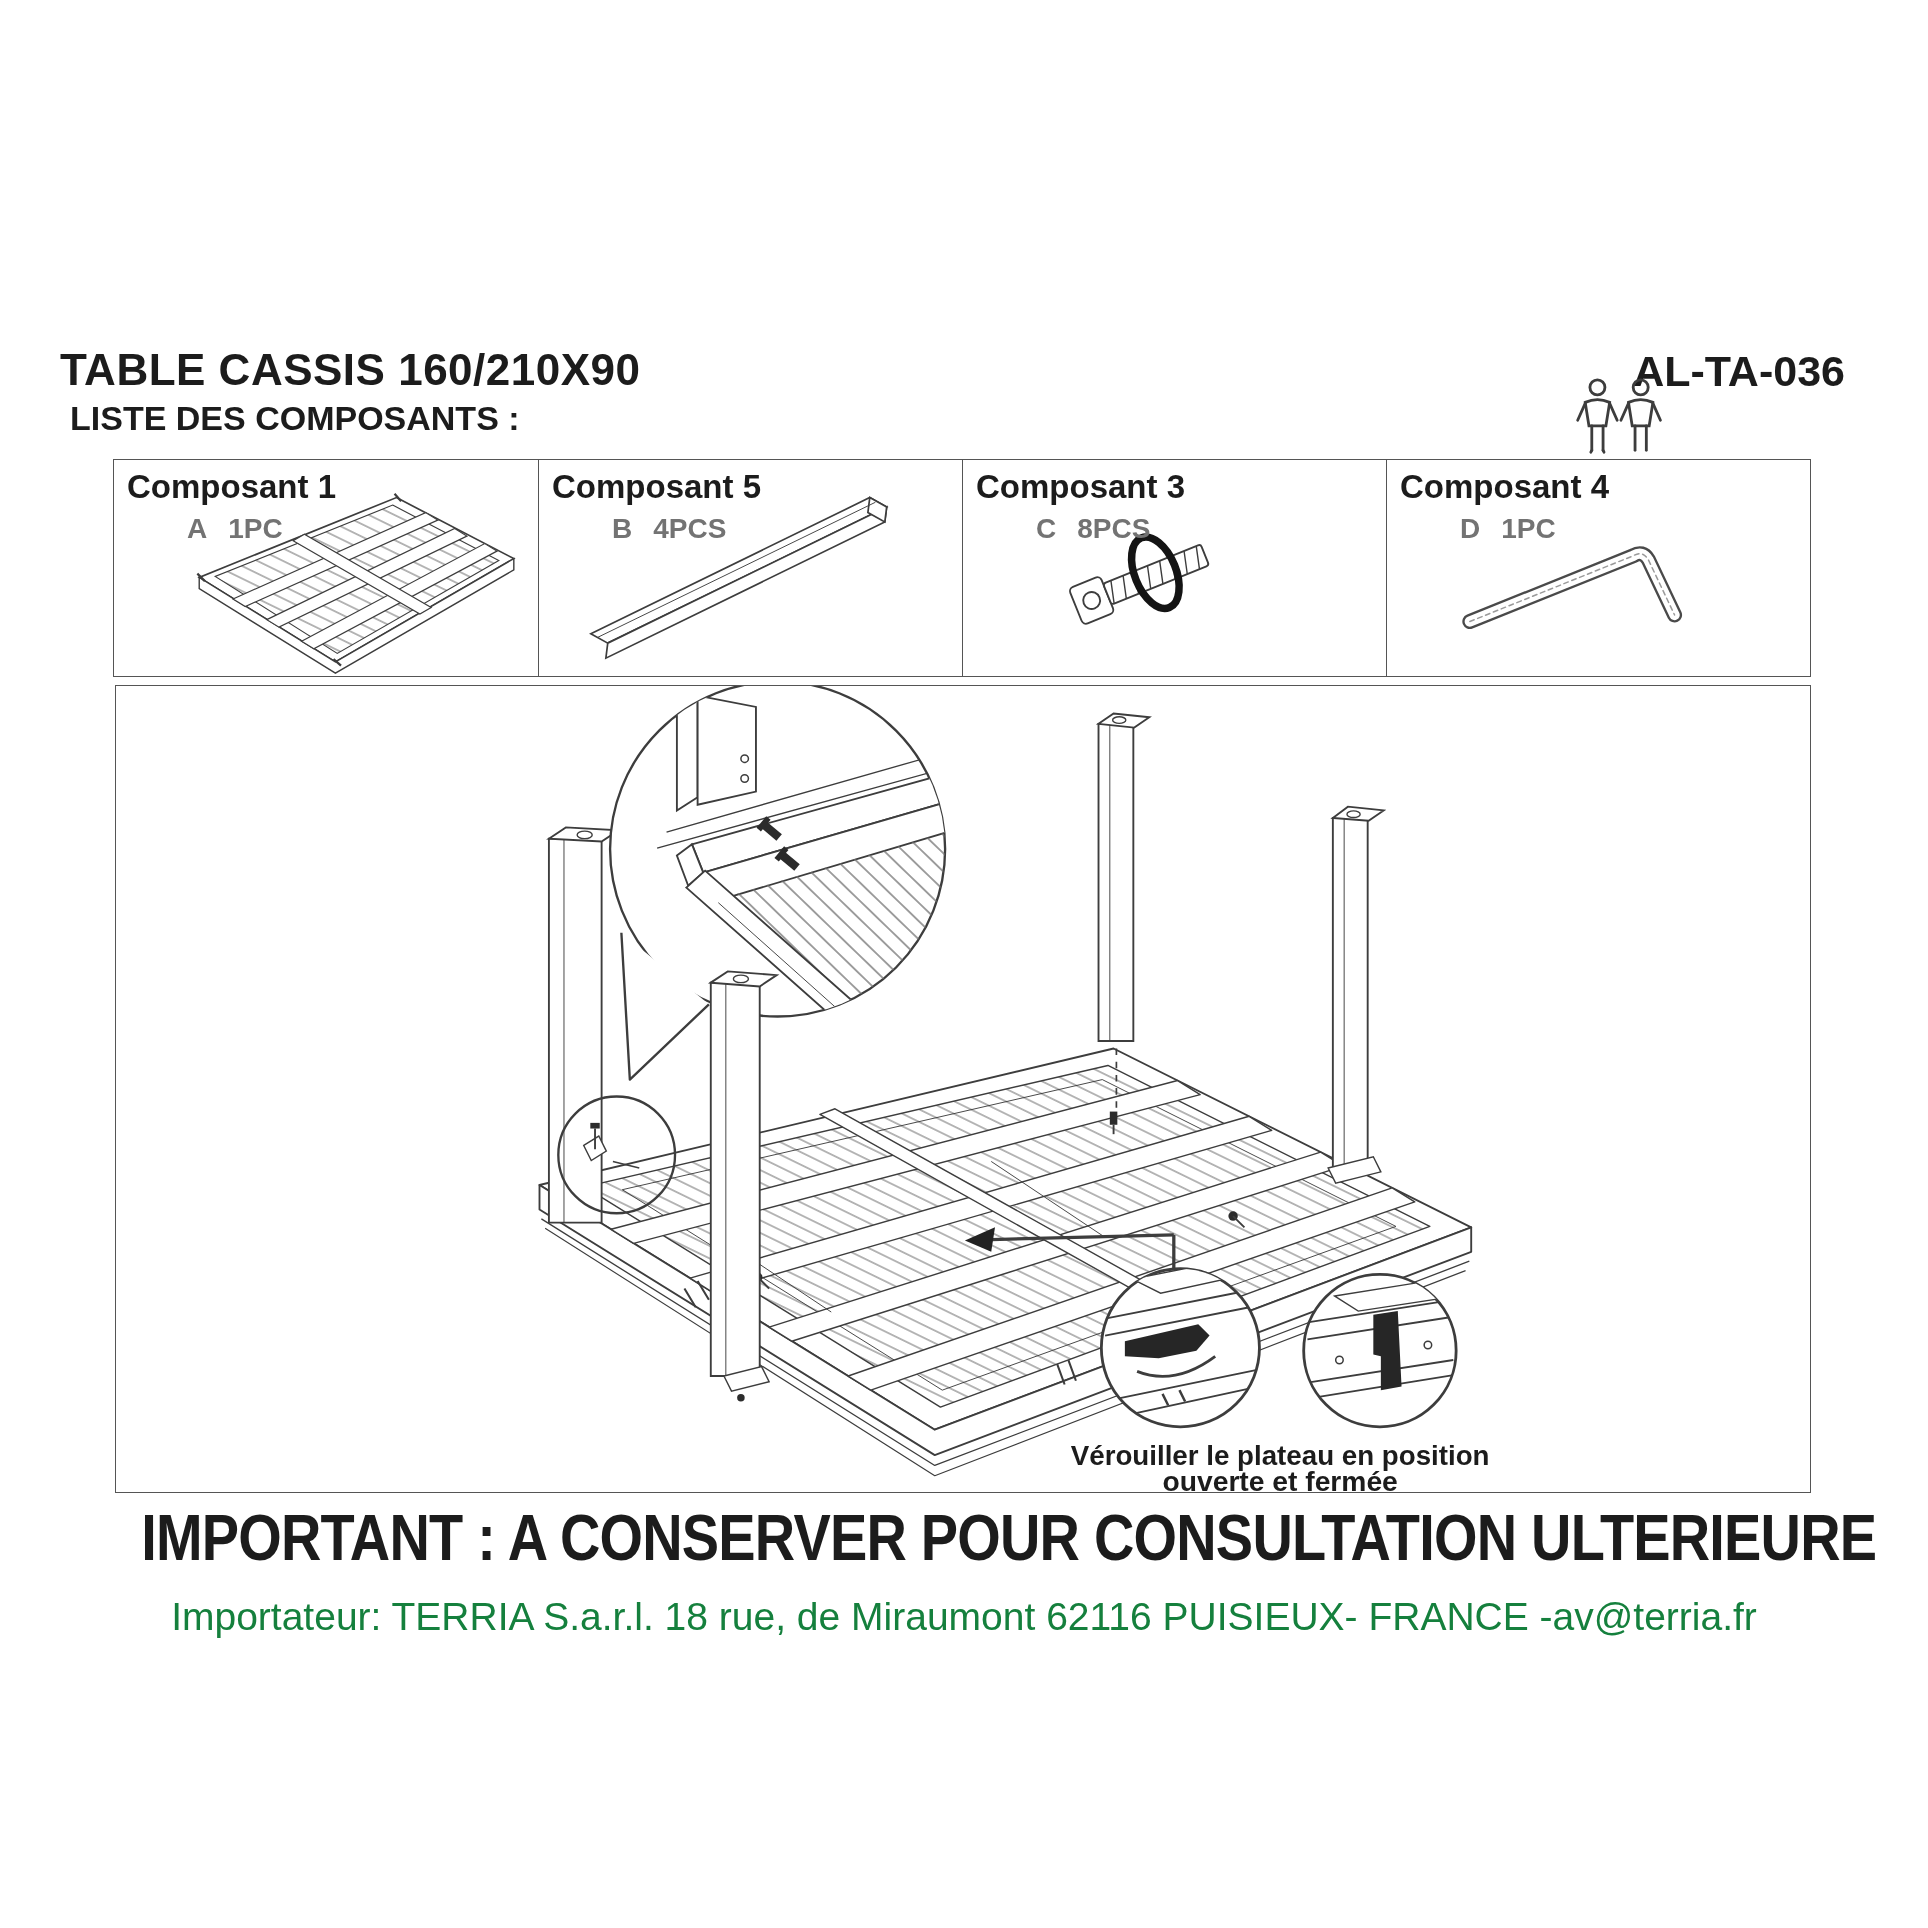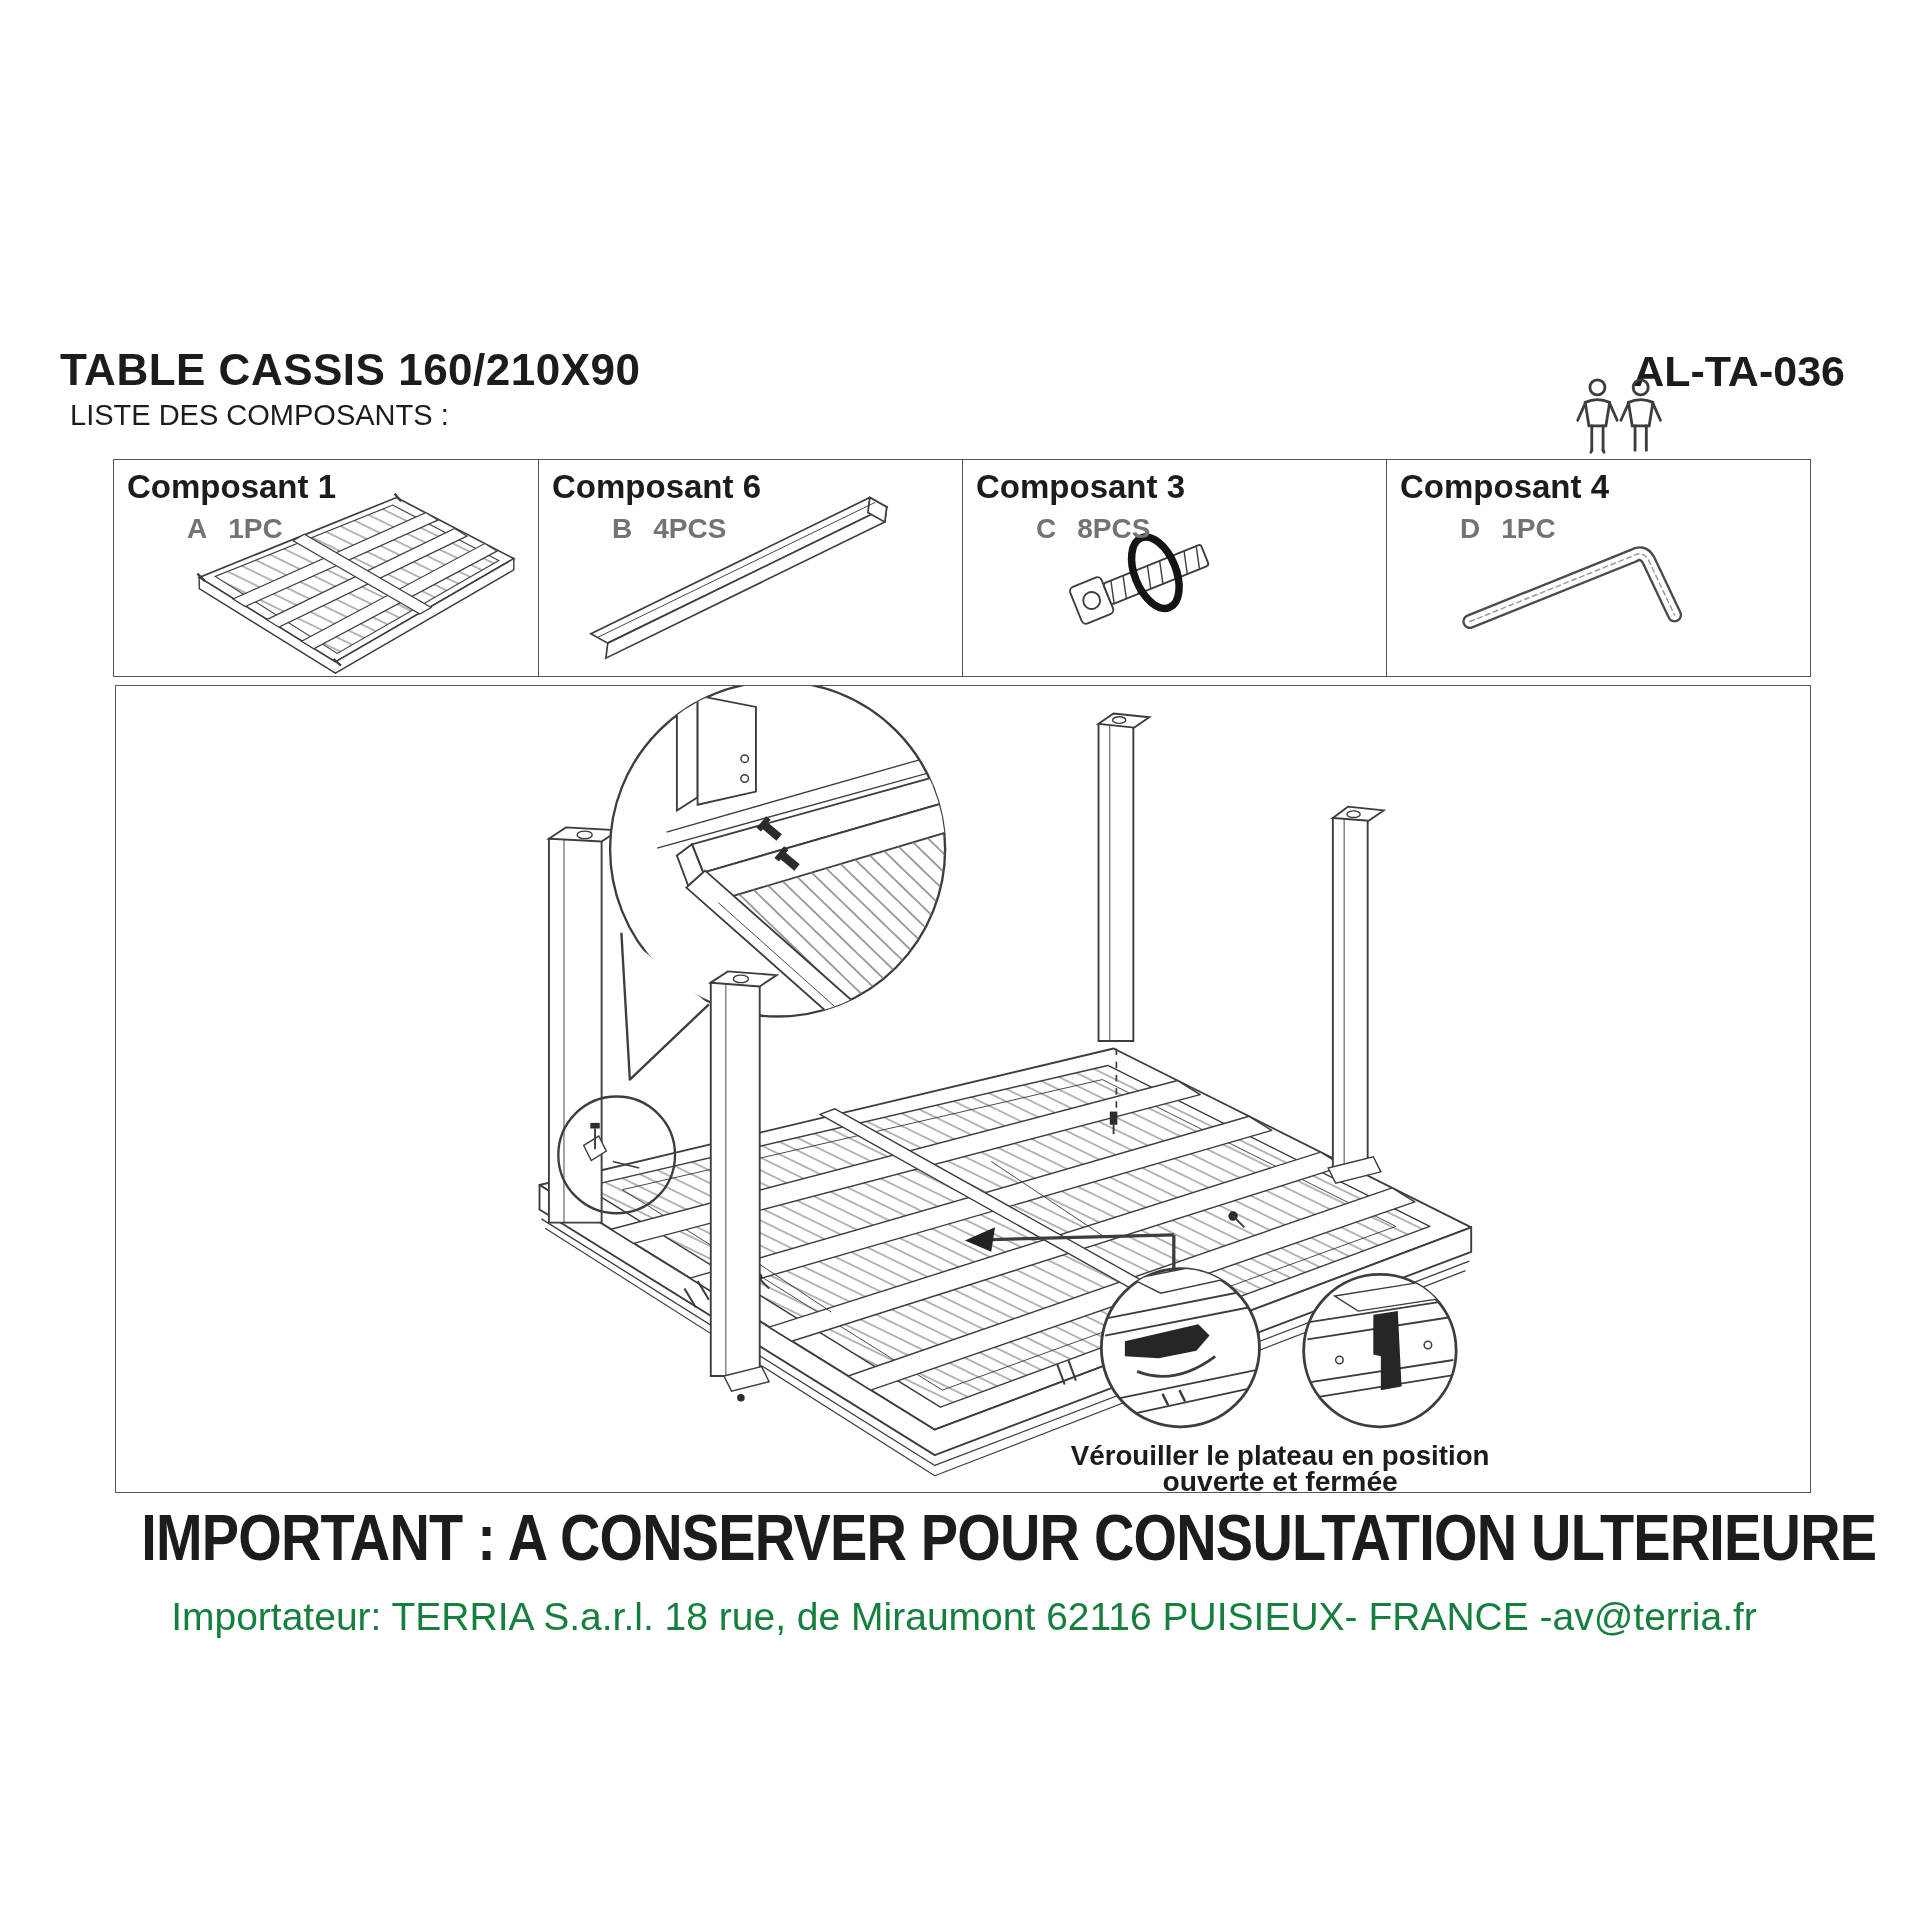--- a/index.html
+++ b/index.html
@@ -4,21 +4,21 @@
 <style>
   html,body{margin:0;padding:0;background:#e8e8e8;}
   .page{
     position:relative;width:1928px;height:1928px;background:#ffffff;
     font-family:"Liberation Sans", sans-serif;color:#1c1c1c;overflow:hidden;
   }
   .abs{position:absolute;}
   .product-title{left:60px;top:345px;font-size:44px;font-weight:bold;letter-spacing:0.5px;white-space:nowrap;}
   .ref-code{right:83px;top:347px;font-size:43px;font-weight:bold;white-space:nowrap;}
   .notice-title{left:806px;top:377px;font-size:43px;font-weight:400;color:#2b2b2b;letter-spacing:0.9px;white-space:nowrap;}
-  .components-label{left:70px;top:399px;font-size:29px;font-weight:normal;white-space:nowrap;}
+  .components-label{left:70px;top:399px;font-size:34px;font-weight:bold;white-space:nowrap;}
   .people{left:1571px;top:377px;width:98px;height:79px;}
   .comp-table{
     left:113px;top:459px;width:1698px;height:218px;border:1.9px solid #555;
     display:grid;grid-template-columns:repeat(4,1fr);box-sizing:border-box;background:#fff;
   }
   .comp-cell{position:relative;border-left:1.9px solid #555;overflow:hidden;}
   .comp-cell:first-child{border-left:none;}
   .comp-cell .art{position:absolute;left:0;top:0;width:100%;height:100%;}
   .comp-name{position:absolute;left:13px;top:7.5px;font-size:33px;font-weight:bold;}
   .comp-qty{position:absolute;left:73px;top:53px;font-size:28px;font-weight:bold;color:#737373;}
@@ -97,21 +97,21 @@
 
     <div class="comp-cell">
       <svg class="art" viewBox="0 0 450 230">
         <g stroke-width="1.8">
           <polygon class="wf" points="55,185 352,40 370,50 73,195"></polygon>
           <polygon class="wf" points="73,195 370,50 368,66 71,211"></polygon>
           <polygon class="wf" points="352,40 370,50 368,66 350,56"></polygon>
           <path class="ln" stroke-width="1" d="M62,189 L358,45"></path>
         </g>
       </svg>
-      <div class="comp-name">Composant 6</div>
+      <div class="comp-name">Composant 5</div>
       <div class="comp-qty">
         <span>B</span><span class="qty">4PCS</span>
       </div>
     </div>
 
     <div class="comp-cell">
       <svg class="art" viewBox="0 0 450 230">
         <g transform="rotate(-22 210 120)">
           <g stroke-width="2">
             <rect class="wf" x="113" y="99" width="36" height="42" rx="5"></rect>

